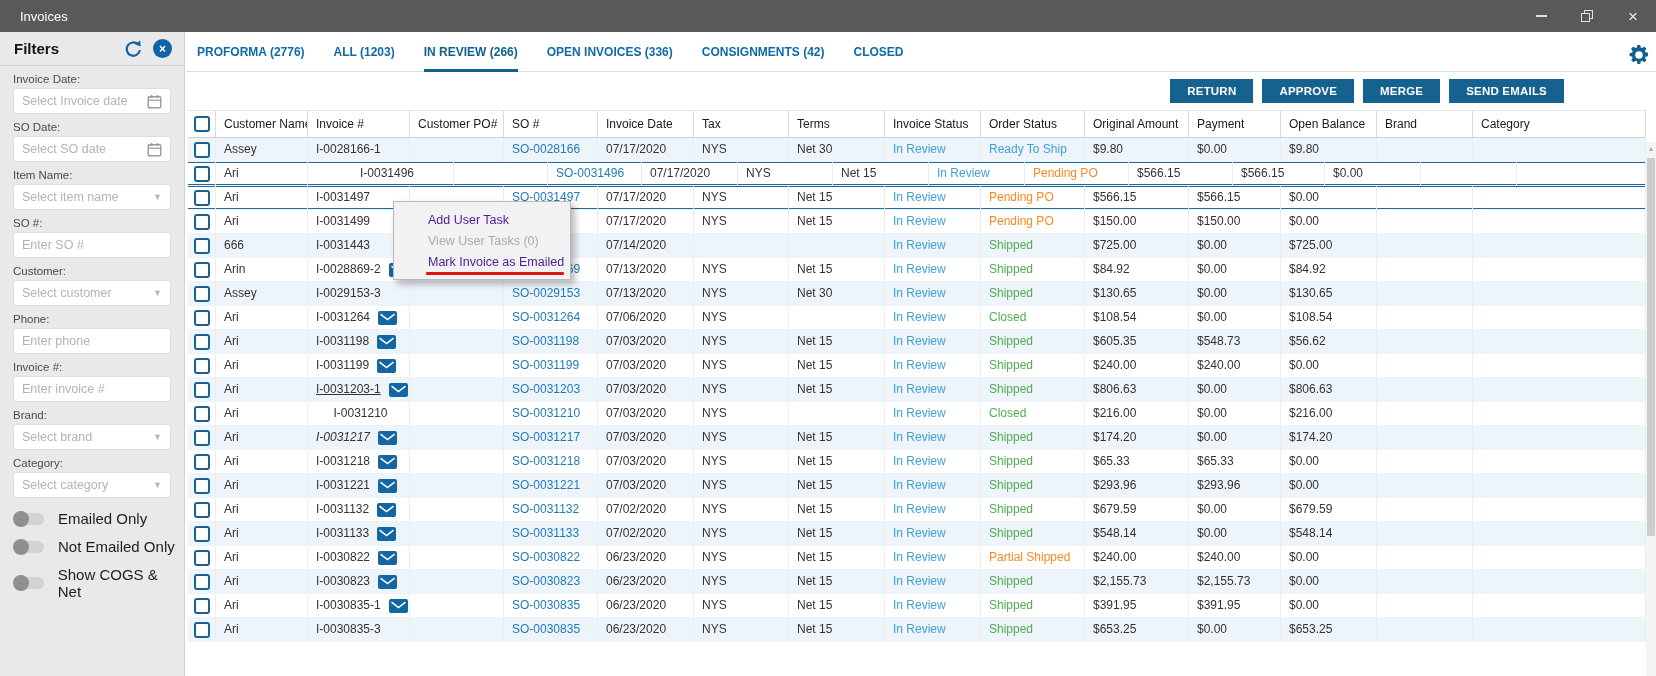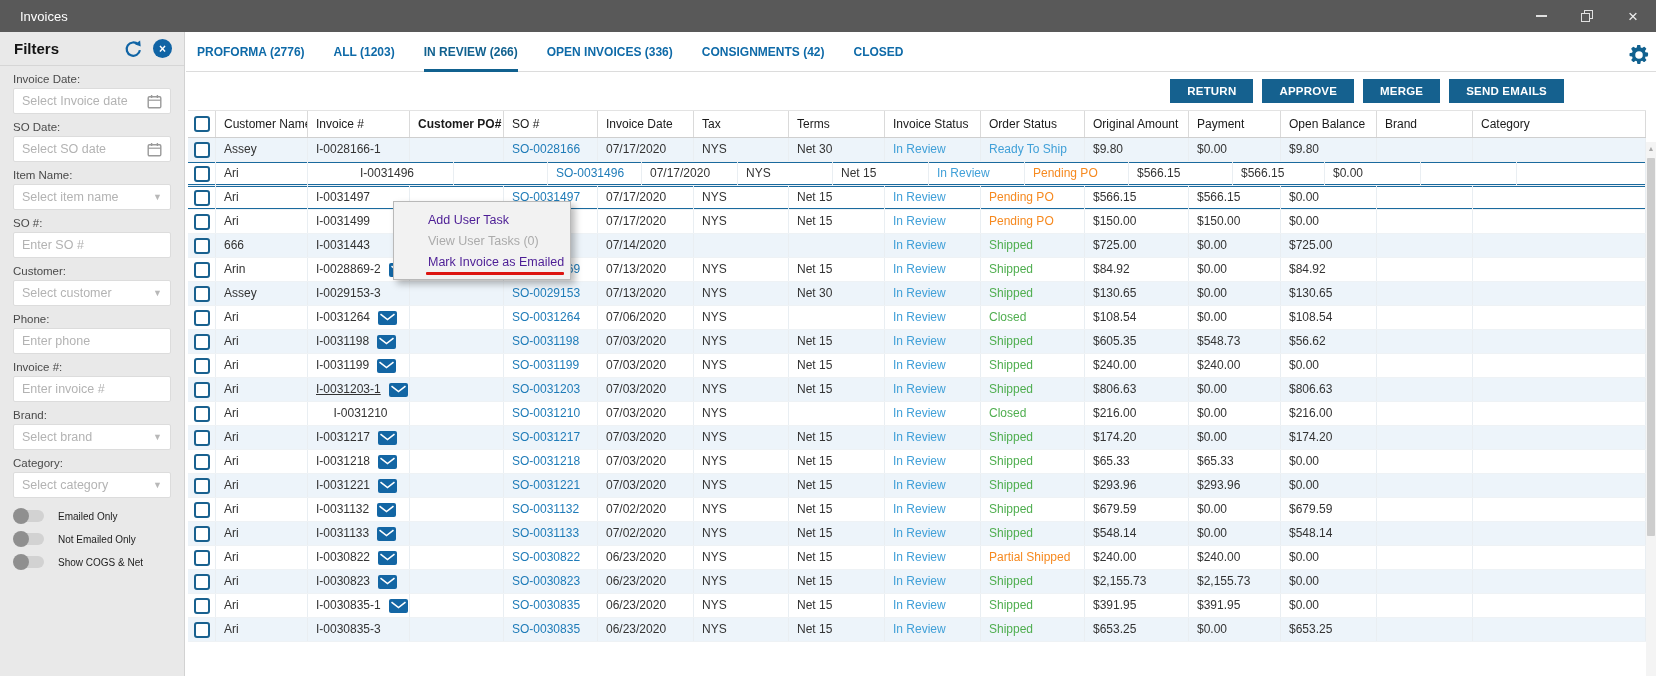--- a/index.html
+++ b/index.html
@@ -26,21 +26,21 @@
   .filter-group { margin:7px 13px 0 13px; }
   .filter-label { font-size:11.5px; color:#4a4a4a; margin-bottom:3px; }
   .filter-control { position:relative; height:26px; background:#fff; border:1px solid #dcdcdc; border-radius:2px; display:flex; align-items:center; padding:0 8px; }
   .filter-control .ph { font-size:12.5px; color:#b3b3b3; flex:1; white-space:nowrap; overflow:hidden; }
   .filter-control .ctl-icon { display:flex; align-items:center; }
   .chev { font-size:9px; color:#b8b8b8; }
   .toggles { margin-top:12px; }
   .toggle-row { display:flex; align-items:center; margin:0 0 11px 14px; }
   .switch { position:relative; width:30px; height:12px; background:#d2d2d2; border-radius:7px; cursor:pointer; }
   .switch .knob { position:absolute; left:-1px; top:-2px; width:16px; height:16px; border-radius:50%; background:#8f8f8f; }
-  .toggle-label { font-size:10px; color:#1d1d1d; margin-left:14px; }
+  .toggle-label { font-size:15px; color:#1d1d1d; margin-left:14px; }
 
   
   .main { position:absolute; top:32px; left:186px; right:0; bottom:0; background:#fff; }
   .tabbar { height:40px; display:flex; align-items:center; padding-left:11px; border-bottom:1px solid #dcdcdc; }
   .tab { position:relative; height:40px; line-height:40px; font-size:12px; font-weight:bold; color:#0e6aa8; margin-right:29px; cursor:pointer; white-space:nowrap; }
   .tab.active { color:#11618f; }
   .tab.active::after { content:""; position:absolute; left:0; right:0; bottom:0; height:3px; background:#11618f; }
   .gear { position:absolute; top:13px; right:7px; cursor:pointer; }
   .toolbar { height:38px; display:flex; align-items:center; justify-content:flex-end; padding-right:92px; }
   .action-btn { height:24px; margin-left:9px; padding:0 17px; background:#15618f; color:#fff; border:none; font-family:"Liberation Sans",sans-serif; font-size:11.5px; font-weight:bold; letter-spacing:.2px; cursor:pointer; }
@@ -226,21 +226,21 @@
         <button class="action-btn">SEND EMAILS</button>
       </div>
 
     <div class="table">
       <div class="thead" id="thead">
           <div class="cb-cell">
             <span class="checkbox"></span>
           </div>
           <div class="cell" style="width: 92px;">Customer Name</div>
           <div class="cell" style="width: 102px;">Invoice #</div>
-          <div class="cell" style="width: 94px; font-weight: bold;">Customer PO#</div>
+          <div class="cell" style="width: 94px;">Customer PO#</div>
           <div class="cell" style="width: 94px;">SO #</div>
           <div class="cell" style="width: 96px;">Invoice Date</div>
           <div class="cell" style="width: 95px;">Tax</div>
           <div class="cell" style="width: 96px;">Terms</div>
           <div class="cell" style="width: 96px;">Invoice Status</div>
           <div class="cell" style="width: 104px;">Order Status</div>
           <div class="cell" style="width: 104px;">Original Amount</div>
           <div class="cell" style="width: 92px;">Payment</div>
           <div class="cell" style="width: 96px;">Open Balance</div>
           <div class="cell" style="width: 96px;">Brand</div>
@@ -533,21 +533,21 @@
             <div class="cell" style="width: 92px;">$0.00</div>
             <div class="cell" style="width: 96px;">$216.00</div>
             <div class="cell" style="width: 96px;"></div>
             <div class="cell" style="flex: 1 1 0%; border-right: 1px solid rgb(233, 238, 242);"></div>
           </div>
           <div class="trow striped">
             <div class="cb-cell">
               <span class="checkbox"></span>
             </div>
             <div class="cell" style="width: 92px;">Ari</div>
-            <div class="cell inv-cell" style="width: 102px;">
+            <div class="cell inv-cell" style="width: 102px; font-style: italic;">
               <span>I-0031217</span>
               <span class="envelope">
                 <svg width="19" height="14" viewBox="0 0 19 14">
                   <rect width="19" height="14" rx="2" fill="#1366a4"></rect>
                   <path d="M2.5 3.2 L9.5 8.6 L16.5 3.2" stroke="#ffffff" stroke-width="1.6" fill="none"></path>
                 </svg>
               </span>
             </div>
             <div class="cell" style="width: 94px;"></div>
             <div class="cell" style="width: 94px;"><span class="link">SO-0031217</span></div>

